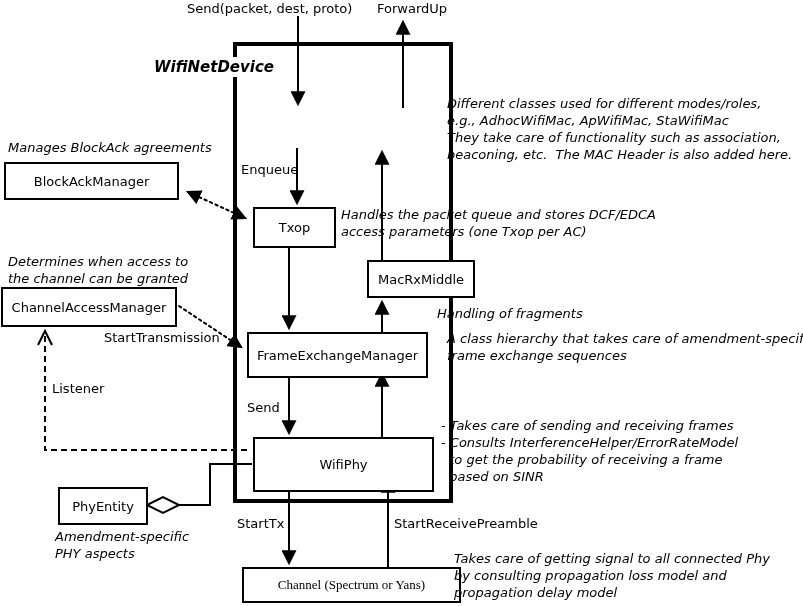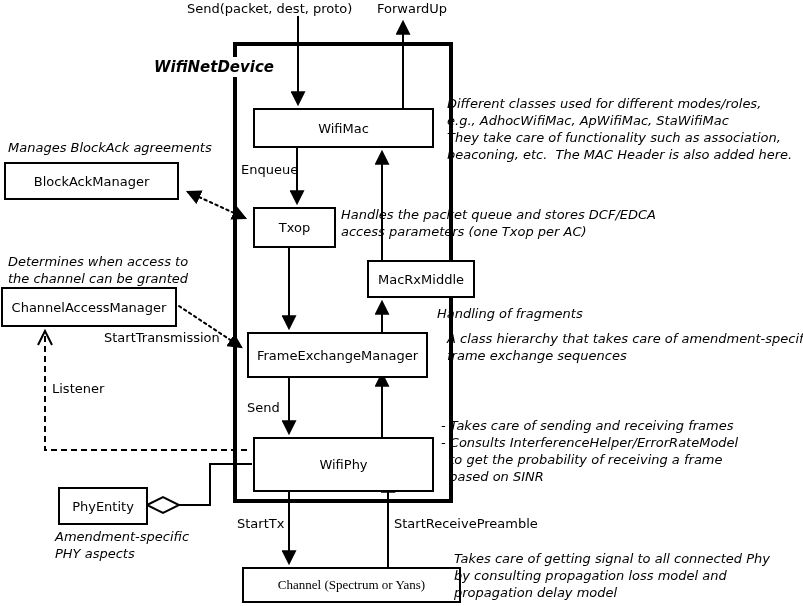--- a/index.html
+++ b/index.html
@@ -57,21 +57,20 @@
     <line x1="188" y1="192" x2="245" y2="218" stroke="#000" stroke-width="2" stroke-dasharray="2.5,3.5" stroke-linecap="round" marker-start="url(#ah)" marker-end="url(#ah)"></line>
     <line x1="179" y1="306" x2="241" y2="347" stroke="#000" stroke-width="2" stroke-dasharray="2.5,3.5" stroke-linecap="round" marker-end="url(#ah)"></line>
 
     <polyline points="45,336 45,450 251,450" fill="none" stroke="#000" stroke-width="2" stroke-dasharray="6,4"></polyline>
     <path d="M38,345 L45,331 L52,345" fill="none" stroke="#000" stroke-width="2"></path>
 
     <path d="M178,505 H210 V464 H252" fill="none" stroke="#000" stroke-width="2"></path>
     <polygon points="147,505 163,497 179,505 163,513" fill="#fff" stroke="#000" stroke-width="2"></polygon>
   </svg>
 
-  <div class="node" style="left:253px;top:108px;width:181px;height:40px;">WifiMac</div>
   <div class="node" style="left:4px;top:162px;width:175px;height:38px;">BlockAckManager</div>
   <div class="node" style="left:253px;top:207px;width:83px;height:41px;">Txop</div>
   <div class="node" style="left:319px;top:260px;width:108px;height:38px;margin-left:48px;">MacRxMiddle</div>
   <div class="node" style="left:1px;top:287px;width:176px;height:40px;">ChannelAccessManager</div>
   <div class="node" style="left:247px;top:332px;width:181px;height:46px;">FrameExchangeManager</div>
   <div class="node" style="left:253px;top:437px;width:181px;height:55px;">WifiPhy</div>
   <div class="node" style="left:58px;top:487px;width:90px;height:38px;">PhyEntity</div>
   <div class="node" style="left:242px;top:567px;width:219px;height:36px;font-family:Liberation Serif, serif;">Channel (Spectrum or Yans)</div>
 
   <div class="title" style="left:150px;top:57px;">WifiNetDevice</div>

